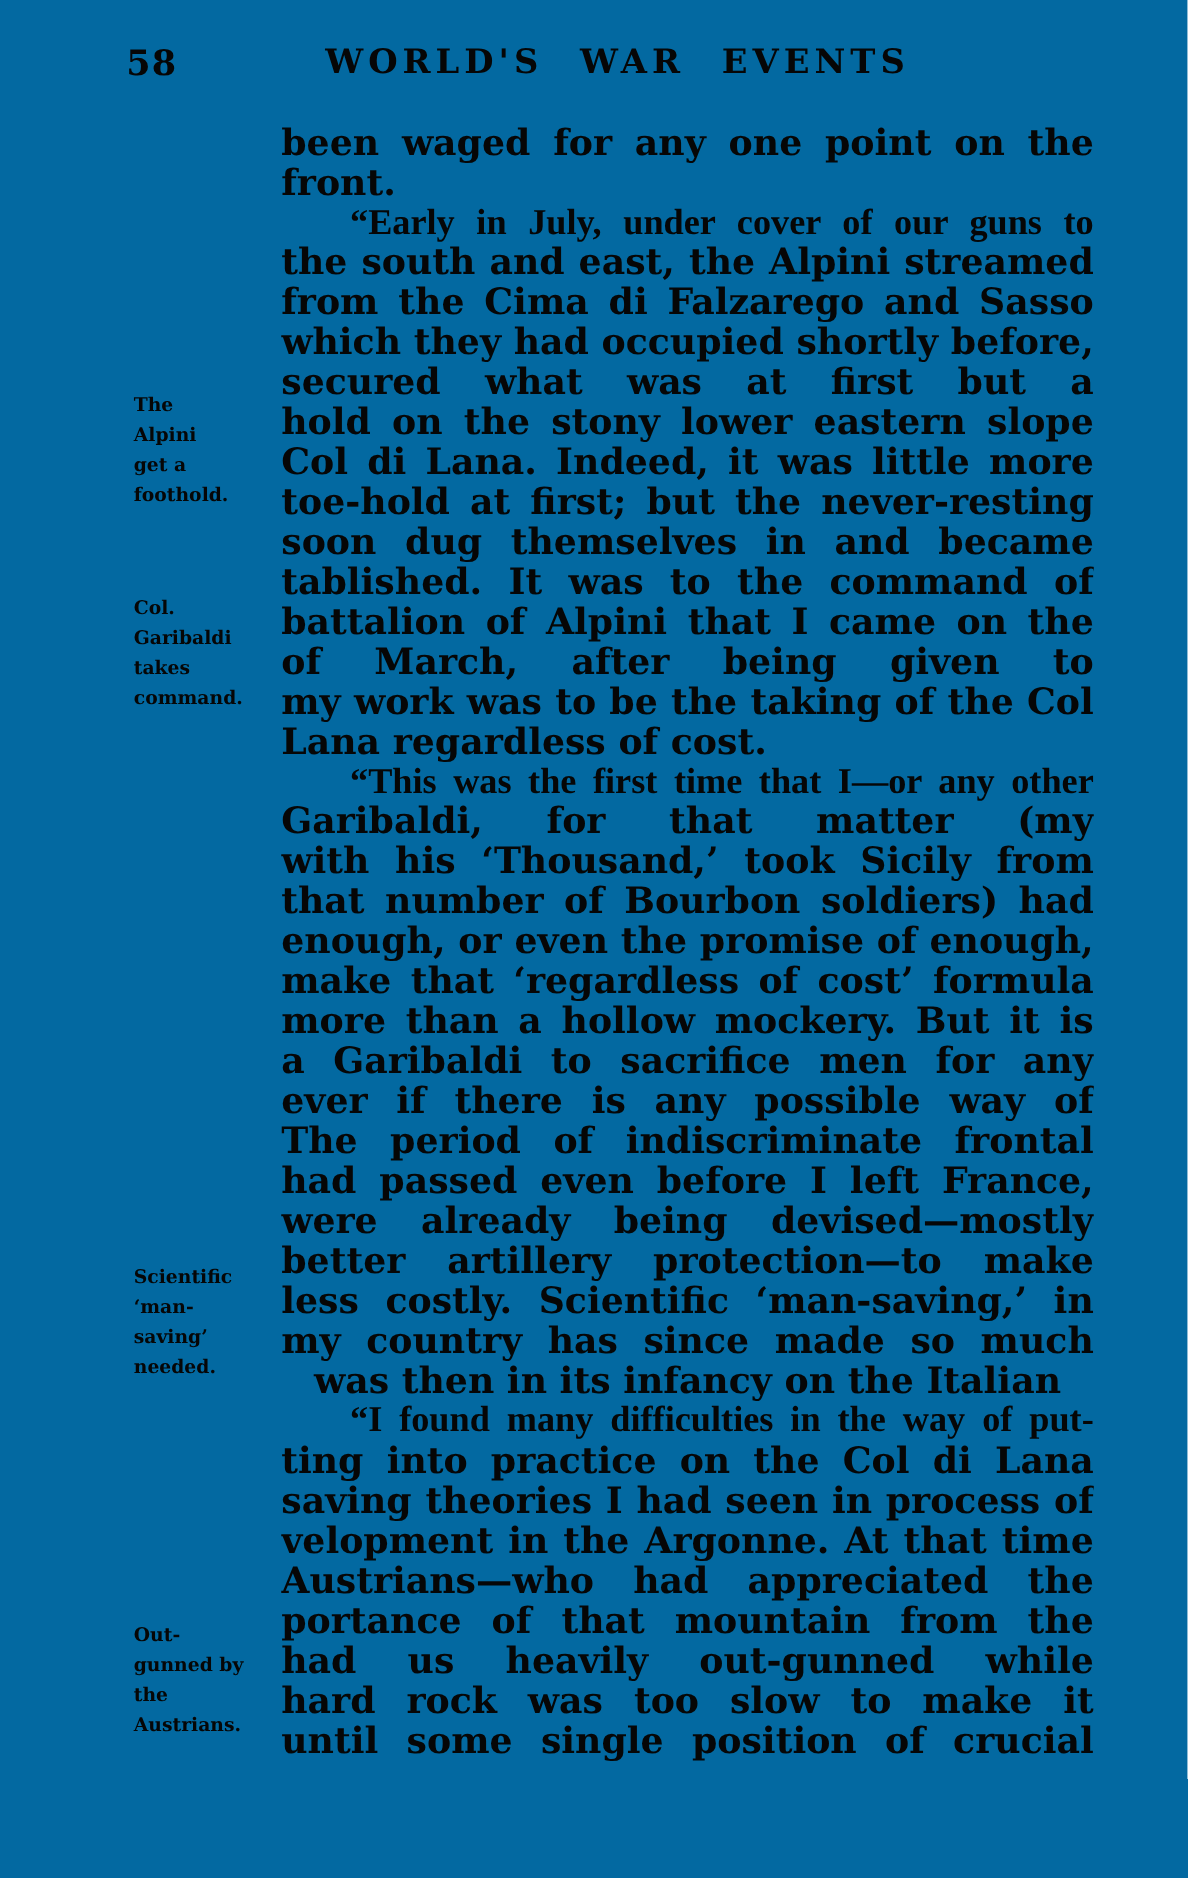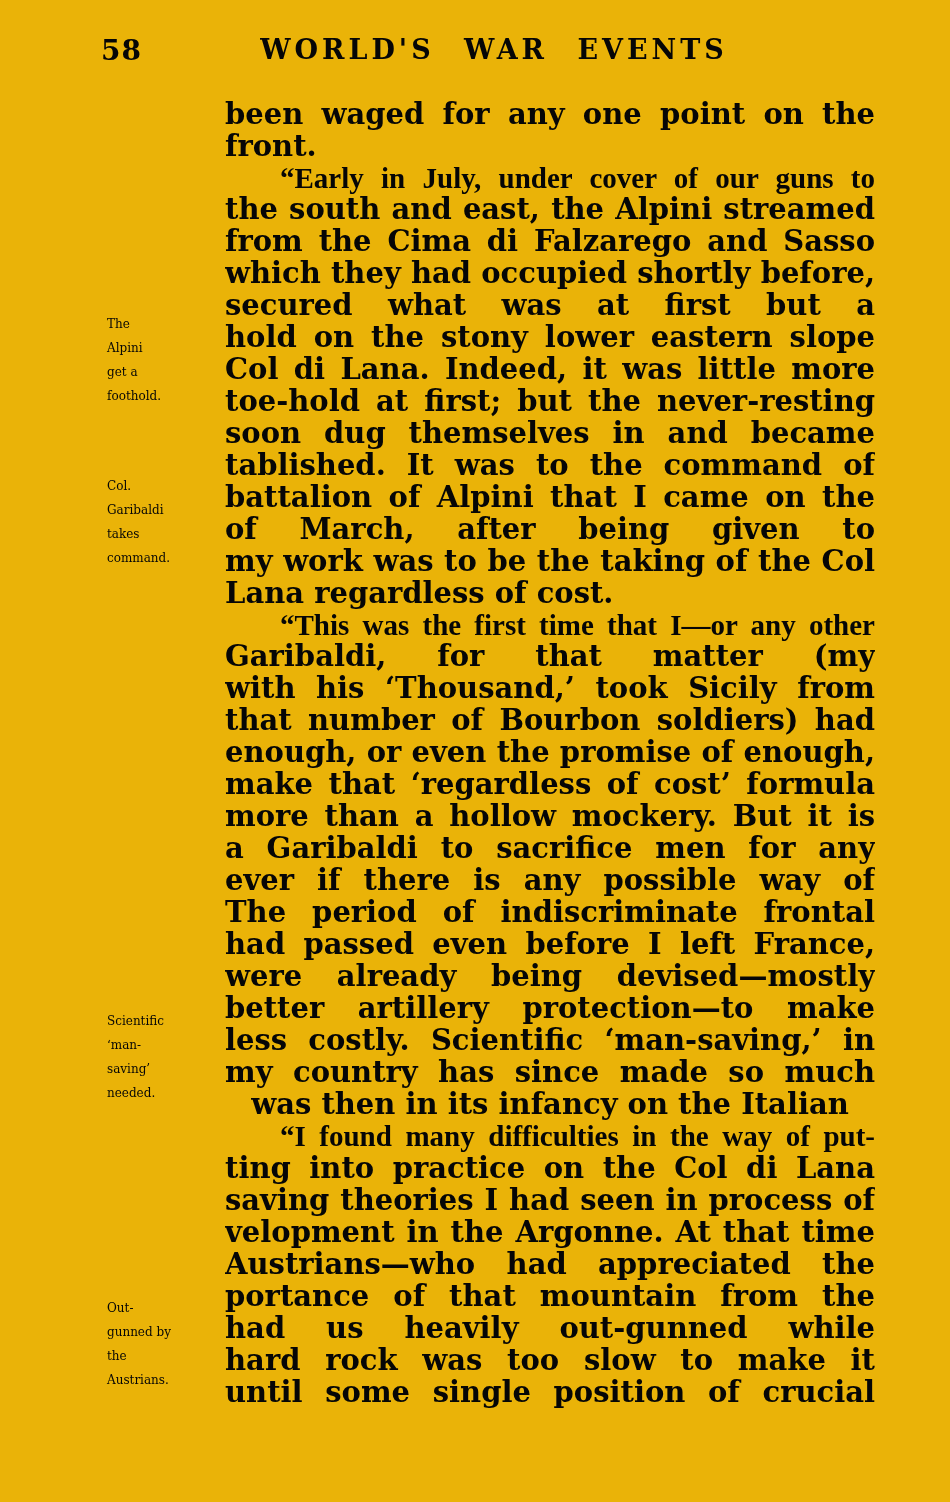--- a/index.html
+++ b/index.html
@@ -4,21 +4,21 @@
 <style>
   html, body {
     margin: 0;
     padding: 0;
     background: #ffffff;
   }
   .page {
     position: relative;
     width: 950px;
     height: 1502px;
-    background: #eab308;
+    background: #0369a1;
     color: #060606;
     font-family: "DejaVu Serif", "Liberation Serif", serif;
     overflow: hidden;
   }
   
   .running-head {
     position: absolute;
     top: 34px;
     left: 0;
     width: 950px;
@@ -73,22 +73,22 @@
     position: absolute;
     left: 0;
     top: 0;
     width: 225px;
     height: 1502px;
   }
   .note {
     position: absolute;
     left: 107px;
     width: 116px;
-    font-size: 12px;
-    font-weight: 400;
+    font-size: 15px;
+    font-weight: 700;
     line-height: 24px;
     text-align: left;
   }
   .note-line {
     white-space: nowrap;
   }
 </style>
 </head>
 <body>
 

